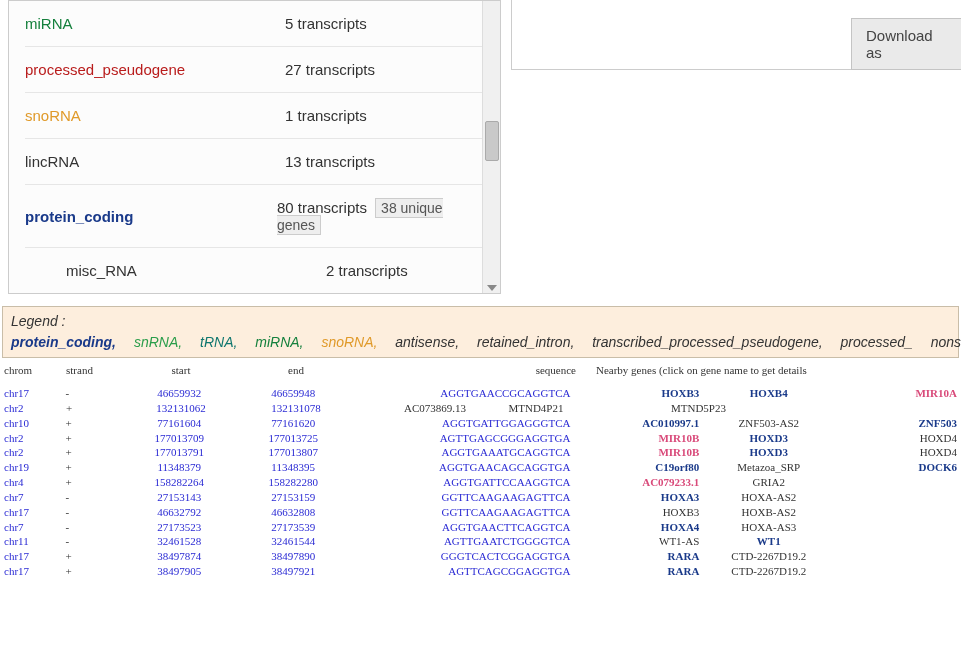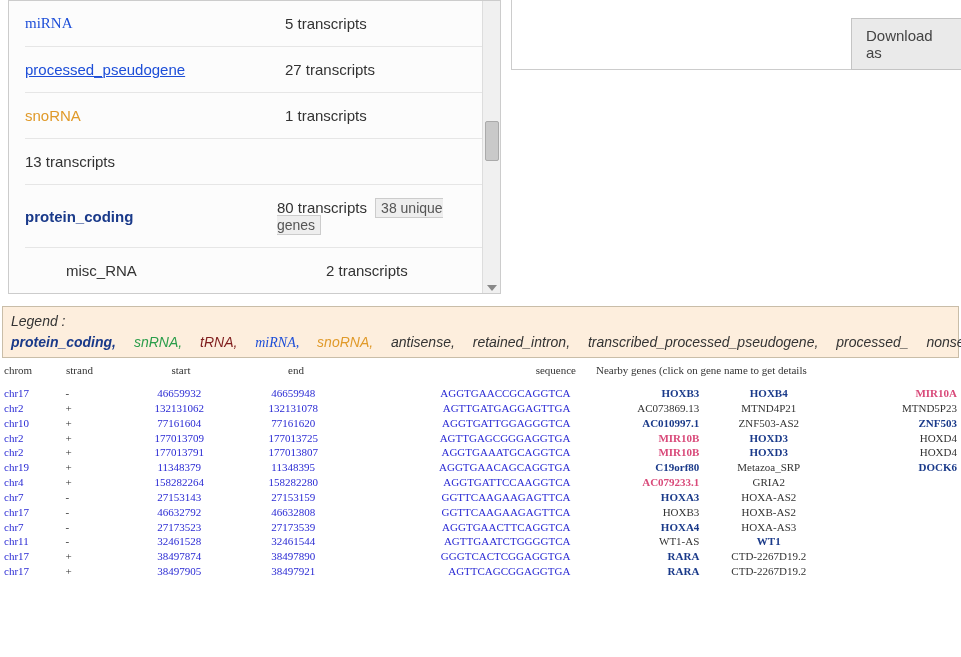--- a/index.html
+++ b/index.html
@@ -41,28 +41,28 @@
     color: #333;
   }
   .badge {
     background: #eee;
     border: 1px solid #ccc;
     padding: 1px 5px;
     font-size: 14px;
     color: #555;
     margin-left: 4px;
   }
-  .c-mirna { color: #1d4ed8; font-family: Liberation Serif, serif; }
-  .c-proc-pseudo { color: #1d4ed8; text-decoration: underline; }
+  .c-mirna { color: #15803d; }
+  .c-proc-pseudo { color: #b91c1c; }
   .c-snorna { color: #e09a2a; }
   .c-lincrna { color: #333; }
   .c-protein { color: #1a3a8a; font-weight: bold; }
   .c-misc { color: #333; margin-left: 41px; }
   .c-snrna { color: #2a9d4a; }
-  .c-trna { color: #7f1d1d; }
+  .c-trna { color: #0f766e; }
   .c-antisense { color: #333; }
   .c-retintron { color: #333; }
   .c-transprocps { color: #333; }
   .c-procps { color: #333; }
   .c-nmd { color: #333; }
 
   .scrollbar {
     position: absolute;
     right: 0;
     top: 0;
@@ -170,20 +170,21 @@
         </div>
         <div class="row">
           <div class="label c-proc-pseudo">processed_pseudogene</div>
           <div class="count">27 transcripts</div>
         </div>
         <div class="row">
           <div class="label c-snorna">snoRNA</div>
           <div class="count">1 transcripts</div>
         </div>
         <div class="row">
+          <div class="label c-lincrna">lincRNA</div>
           <div class="count">13 transcripts</div>
         </div>
         <div class="row">
           <div class="label c-protein">protein_coding</div>
           <div class="count">80 transcripts <span class="badge">38 unique genes</span></div>
         </div>
         <div class="row">
           <div class="label c-misc">misc_RNA</div>
           <div class="count">2 transcripts</div>
         </div>
@@ -222,21 +223,20 @@
         <div class="col-seq">AGGTGAACCGCAGGTCA</div>
         <div class="col-g1 gene-blue">HOXB3</div>
         <div class="col-g2 gene-blue">HOXB4</div>
         <div class="col-g3 gene-pink">MIR10A</div>
       </div>
       <div class="drow">
         <div class="col-chrom">chr2</div>
         <div class="col-strand">+</div>
         <div class="col-start">132131062</div>
         <div class="col-end">132131078</div>
-        <div class="col-seq">AGTTGATGAGGAGTTGA</div>
         <div class="col-g1 gene-plain">AC073869.13</div>
         <div class="col-g2 gene-plain">MTND4P21</div>
         <div class="col-g3 gene-plain">MTND5P23</div>
       </div>
       <div class="drow">
         <div class="col-chrom">chr10</div>
         <div class="col-strand">+</div>
         <div class="col-start">77161604</div>
         <div class="col-end">77161620</div>
         <div class="col-seq">AGGTGATTGGAGGGTCA</div>

